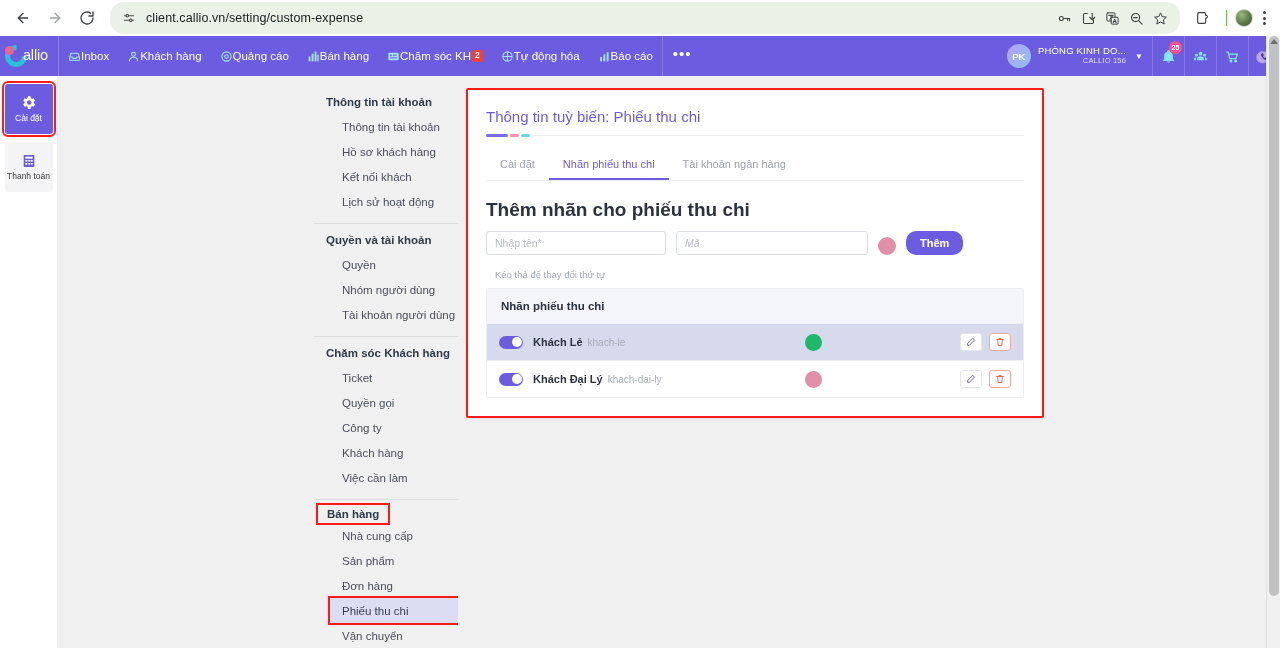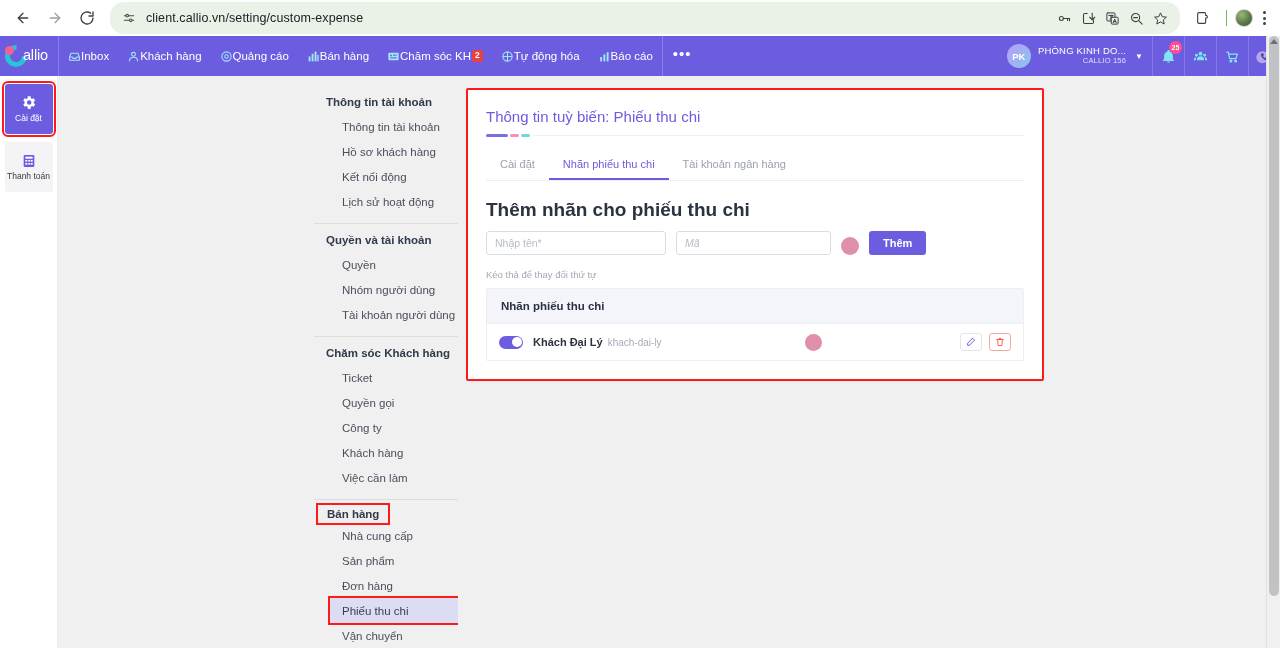--- a/index.html
+++ b/index.html
@@ -221,30 +221,30 @@
   .section-title { font-size: 19px; font-weight: bold; color: #2b3240; margin: 18px 0 10px 0; }
   .form-row { display: flex; align-items: flex-end; gap: 10px; }
   .txt-input {
     height: 24px; border: 1px solid #d9dde3; border-radius: 3px;
     background: #fff; font-size: 10.5px; color: #333;
     padding: 0 8px;
     font-family: "Liberation Sans", sans-serif;
   }
   .txt-input::placeholder { color: #b6bcc6; }
   .txt-input.name { width: 180px; }
-  .txt-input.code { width: 155px; font-style: italic; }
+  .txt-input.code { width: 192px; font-style: italic; }
   .color-dot-pick {
     width: 18px; height: 18px; border-radius: 50%; background: #df8fa8; flex: none;
   }
   .btn-add {
     background: #6c5ce0; color: #fff; font-size: 11px; font-weight: bold;
-    border: none; border-radius: 3px; height: 24px; padding: 0 14px;
+    border: none; border-radius: 10px; height: 24px; padding: 0 14px;
     font-family: "Liberation Sans", sans-serif;
   }
-  .hint { font-size: 9.5px; color: #a2a8b3; margin: 14px 0 8px 0; }
+  .hint { font-size: 9.5px; color: #a2a8b3; margin: 14px 0 8px 9px; }
 
   .list-box { border: 1px solid #eceef2; border-radius: 2px; }
   .list-head {
     background: #f3f5fb; padding: 11px 14px;
     font-size: 11.5px; font-weight: bold; color: #2b3240;
   }
   .list-row {
     display: flex; align-items: center;
     padding: 9px 12px; border-top: 1px solid #f0f0f4;
     background: #ffffff;
@@ -530,21 +530,21 @@
     </div>
   </div>
 
   <div class="settings-nav">
     <div class="sn-inner">
 
       <div class="sn-group">
         <div class="sn-title">Thông tin tài khoản</div>
         <div class="sn-link">Thông tin tài khoản</div>
         <div class="sn-link">Hồ sơ khách hàng</div>
-        <div class="sn-link">Kết nối động</div>
+        <div class="sn-link">Kết nối khách</div>
         <div class="sn-link">Lịch sử hoạt động</div>
       </div>
       <div class="sn-sep"></div>
 
       <div class="sn-group">
         <div class="sn-title">Quyền và tài khoản</div>
         <div class="sn-link">Quyền</div>
         <div class="sn-link">Nhóm người dùng</div>
         <div class="sn-link">Tài khoản người dùng</div>
       </div>
@@ -597,20 +597,40 @@
         <input class="txt-input code" type="text" placeholder="Mã" style="">
         <span class="color-dot-pick"></span>
         <button class="btn-add">Thêm</button>
       </div>
 
       <div class="hint">Kéo thả để thay đổi thứ tự</div>
 
       <div class="list-box">
         <div class="list-head">Nhãn phiếu thu chi</div>
 
+        <div class="list-row hl">
+          <span class="toggle">
+              <i class="knob"></i>
+            </span>
+          <span class="row-label">Khách Lẻ</span>
+          <span class="row-code">khach-le</span>
+          <span class="row-color" style="background:#1db86a"></span>
+          <span class="row-actions">
+            <span class="act-btn act-edit">
+              <svg width="10" height="10" viewBox="0 0 24 24" fill="none" stroke="currentColor" stroke-width="2.4" stroke-linecap="round" stroke-linejoin="round">
+                  <path d="M16.5 3.5l4 4L8 20H4v-4z"></path>
+                </svg>
+            </span>
+            <span class="act-btn act-del">
+              <svg width="10" height="10" viewBox="0 0 24 24" fill="none" stroke="currentColor" stroke-width="2.2" stroke-linecap="round" stroke-linejoin="round">
+                  <path d="M4 6h16M9.5 6V3.5h5V6M6.5 6l1 14.5h9L17.5 6"></path>
+                </svg>
+            </span>
+          </span>
+        </div>
 
         <div class="list-row">
           <span class="toggle">
               <i class="knob"></i>
             </span>
           <span class="row-label">Khách Đại Lý</span>
           <span class="row-code">khach-dai-ly</span>
           <span class="row-color" style="background:#df8fa8"></span>
           <span class="row-actions">
             <span class="act-btn act-edit">

